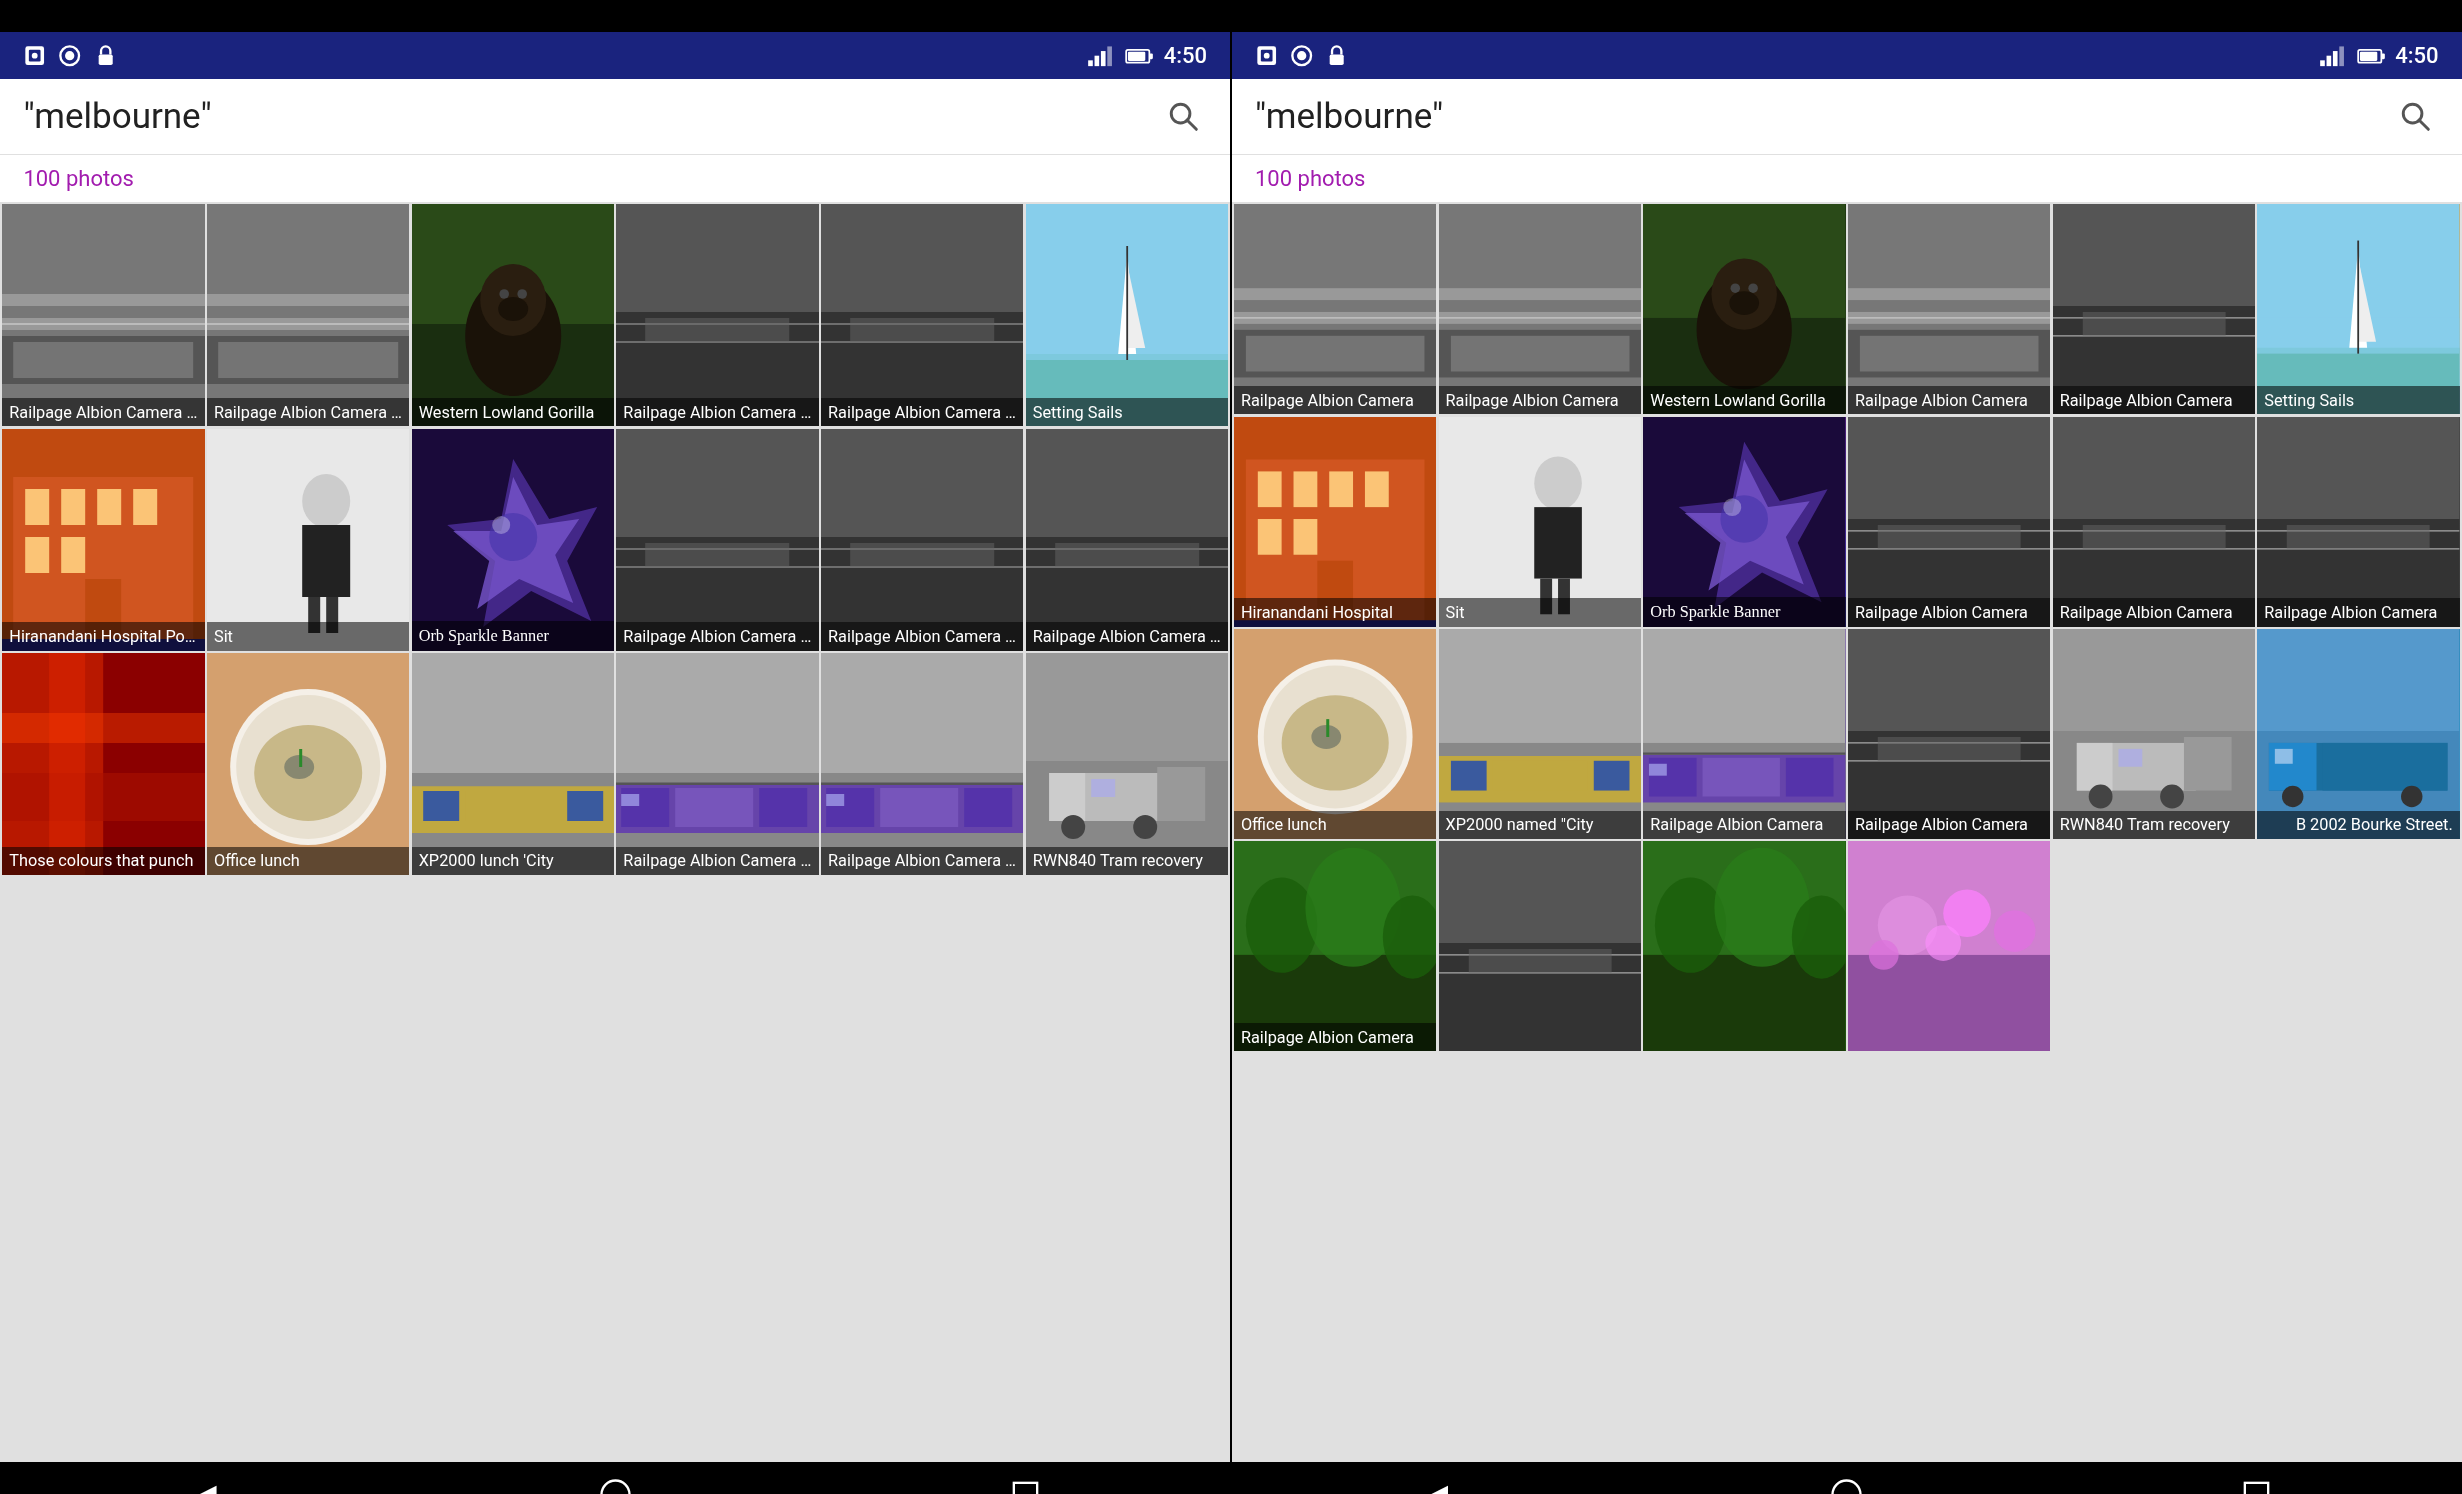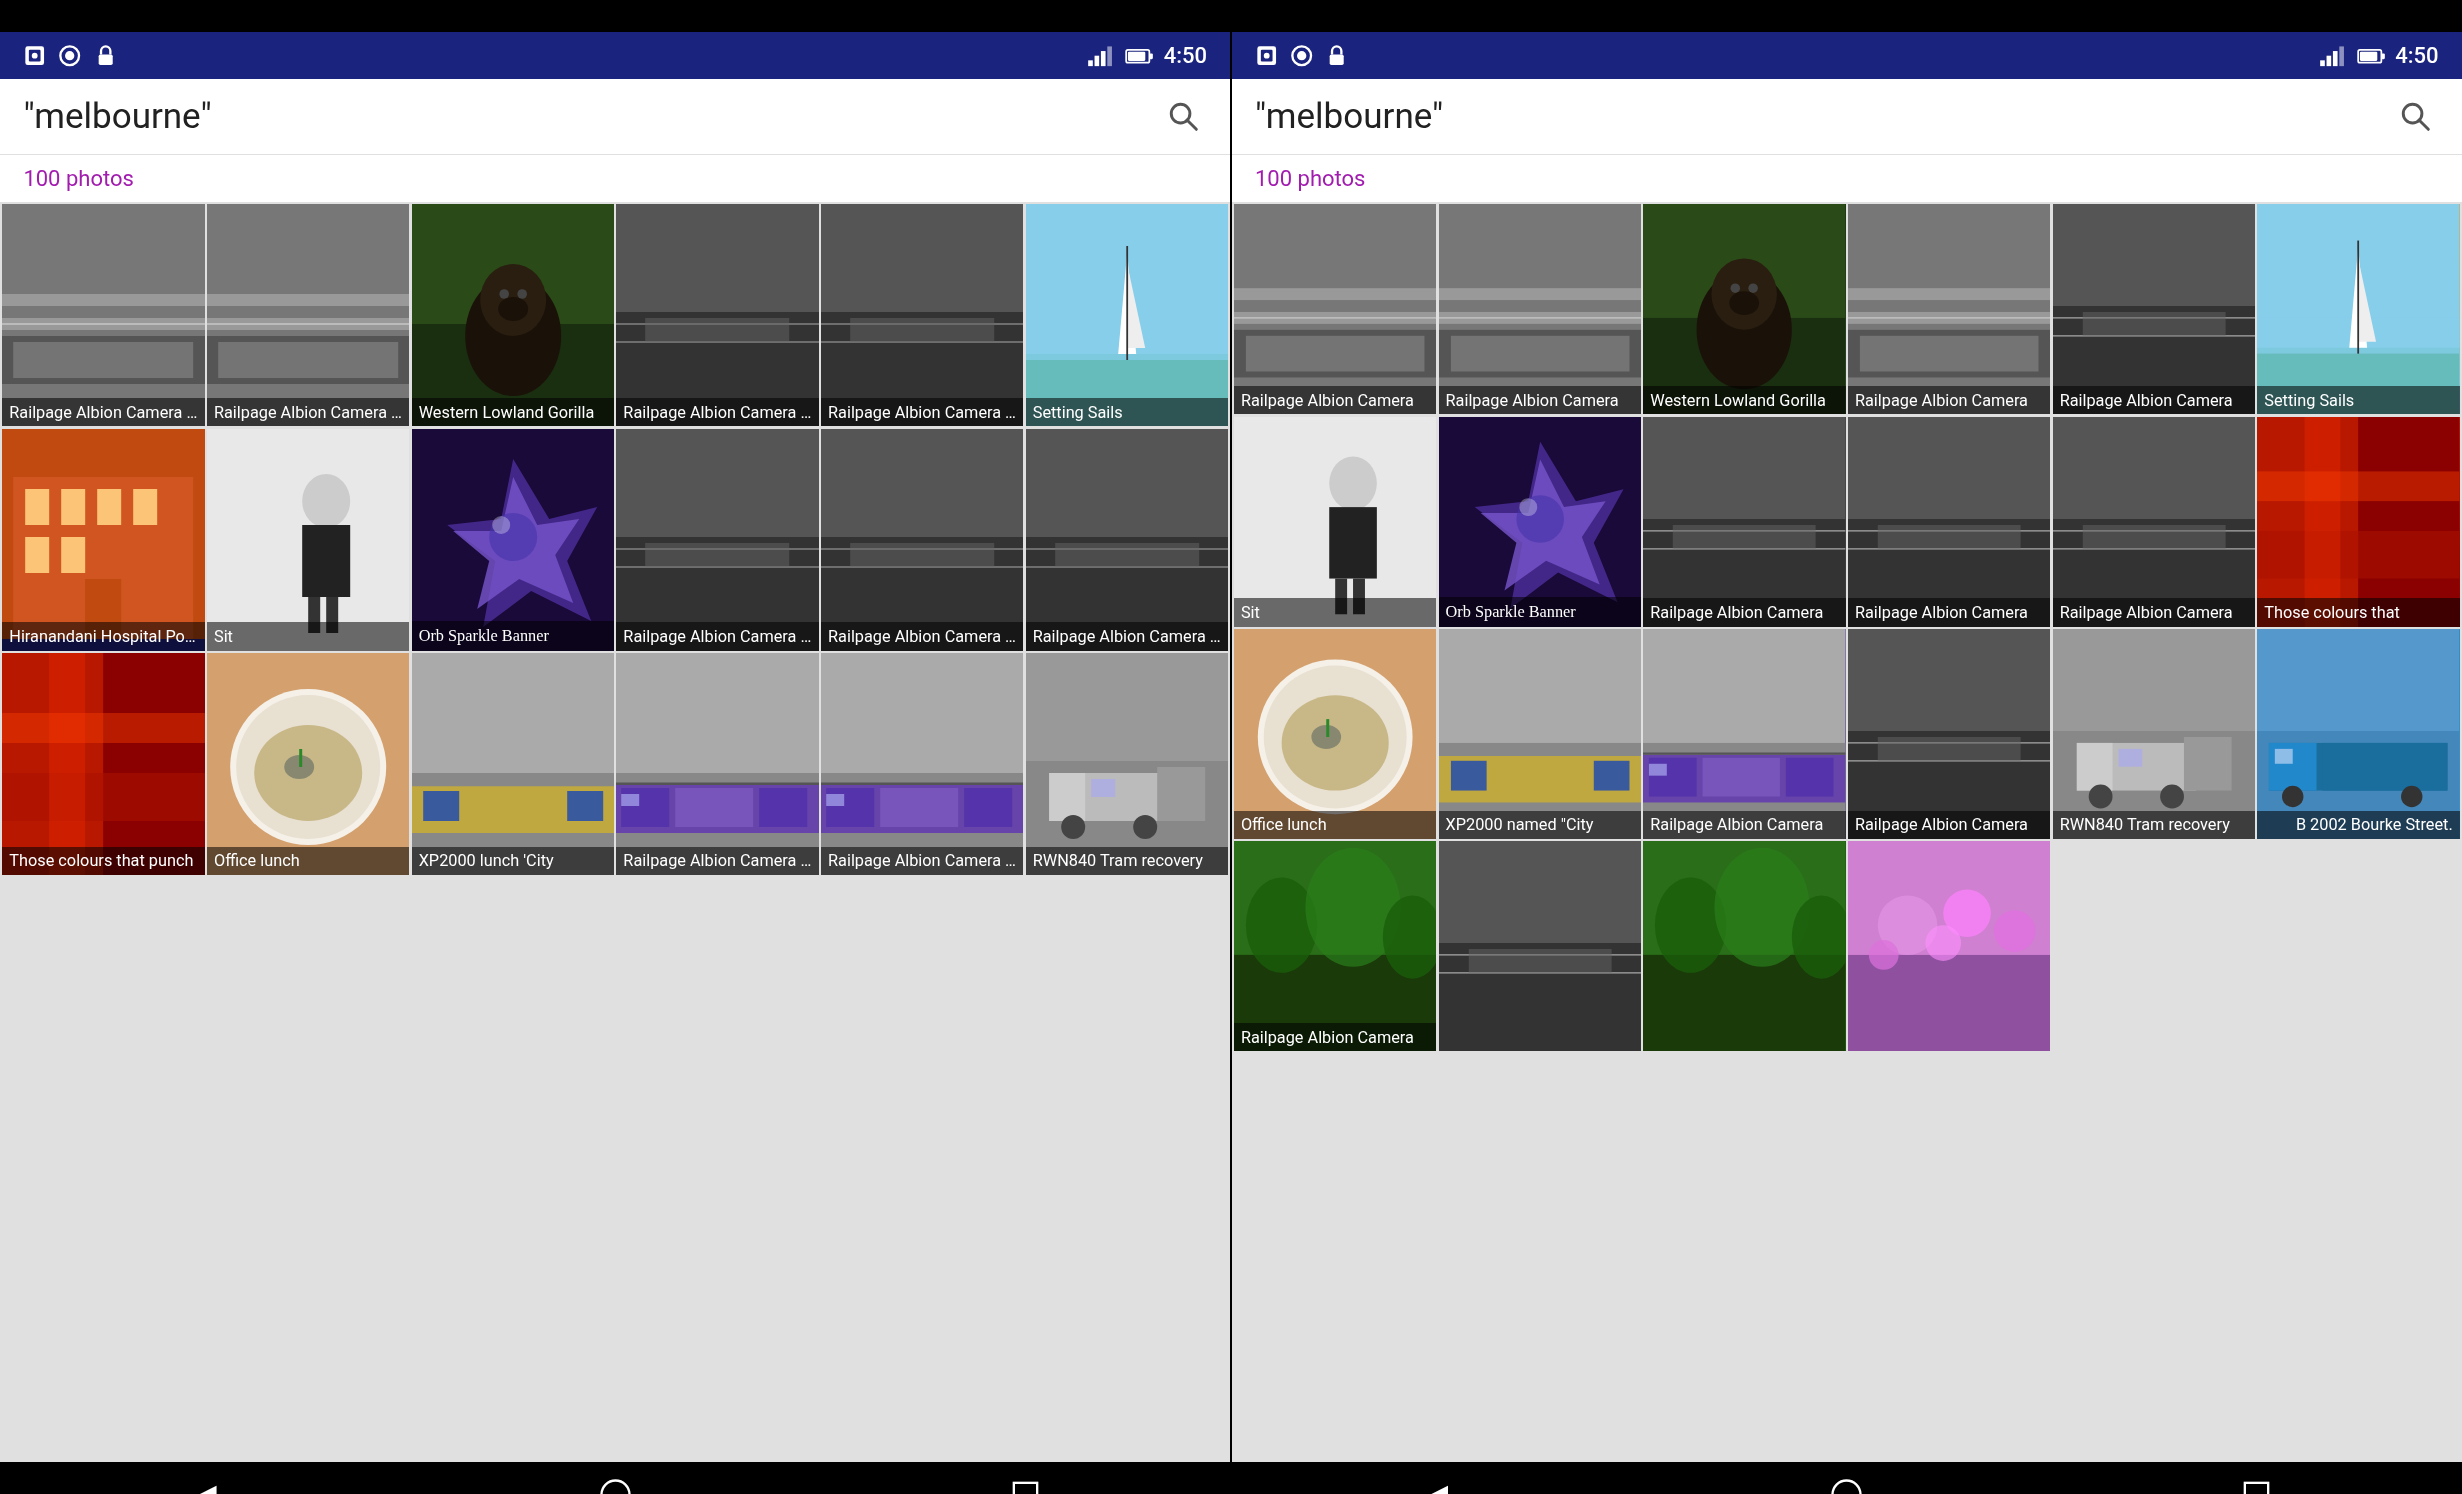--- a/index.html
+++ b/index.html
@@ -613,20 +613,37 @@
           <rect width="340" height="370" fill="#87ceeb"></rect>
           <rect x="0" y="250" width="340" height="120" fill="#6bb"></rect>
           <rect x="0" y="200" width="340" height="60" fill="#87ceeb" opacity="0.7"></rect>
           <polygon points="170,80 155,250 185,250" fill="white"></polygon>
           <polygon points="170,100 200,240 170,240" fill="#eee"></polygon>
           <line x1="170" y1="70" x2="170" y2="260" stroke="#333" stroke-width="3"></line>
         </svg>
         </div>
         <div class="photo-label">Setting Sails</div>
       </div>
+      <div class="photo-cell photo-hospital">
+        <div class="photo-bg">
+          <svg width="100%" height="100%" viewBox="0 0 340 370" preserveAspectRatio="xMidYMid slice">
+          <rect width="340" height="370" fill="#c04a10"></rect>
+          <rect x="20" y="80" width="300" height="270" fill="#d05520"></rect>
+          <rect x="40" y="100" width="40" height="60" fill="#ffd080" opacity="0.9"></rect>
+          <rect x="100" y="100" width="40" height="60" fill="#ffd080" opacity="0.9"></rect>
+          <rect x="160" y="100" width="40" height="60" fill="#ffd080" opacity="0.9"></rect>
+          <rect x="220" y="100" width="40" height="60" fill="#ffd080" opacity="0.9"></rect>
+          <rect x="40" y="180" width="40" height="60" fill="#ffd080" opacity="0.9"></rect>
+          <rect x="100" y="180" width="40" height="60" fill="#ffd080" opacity="0.9"></rect>
+          <rect x="140" y="250" width="60" height="100" fill="#c04a10"></rect>
+          <rect x="0" y="350" width="340" height="20" fill="#228"></rect>
+        </svg>
+        </div>
+        <div class="photo-label">Hiranandani Hospital</div>
+      </div>
       <div class="photo-cell photo-sit">
         <div class="photo-bg">
           <svg width="100%" height="100%" viewBox="0 0 340 370" preserveAspectRatio="xMidYMid slice">
           <rect width="340" height="370" fill="#e8e8e8"></rect>
           <ellipse cx="200" cy="120" rx="40" ry="45" fill="#ccc"></ellipse>
           <rect x="160" y="160" width="80" height="120" fill="#222"></rect>
           <rect x="170" y="280" width="20" height="60" fill="#333"></rect>
           <rect x="200" y="280" width="20" height="60" fill="#333"></rect>
         </svg>
         </div>
@@ -672,32 +689,20 @@
         <div class="photo-bg">
           <svg width="100%" height="100%" viewBox="0 0 340 370" preserveAspectRatio="xMidYMid slice">
           <rect width="340" height="370" fill="#555"></rect>
           <rect x="0" y="180" width="340" height="190" fill="#333"></rect>
           <line x1="0" y1="200" x2="340" y2="200" stroke="#aaa" stroke-width="2"></line>
           <line x1="0" y1="230" x2="340" y2="230" stroke="#aaa" stroke-width="2"></line>
           <rect x="50" y="190" width="240" height="40" fill="#666" opacity="0.5"></rect>
         </svg>
         </div>
         <div class="photo-label">Railpage Albion Camera</div>
-      </div>
-      <div class="photo-cell photo-red-art">
-        <div class="photo-bg">
-          <svg width="100%" height="100%" viewBox="0 0 340 370" preserveAspectRatio="xMidYMid slice">
-          <rect width="340" height="370" fill="#8b0000"></rect>
-          <rect x="0" y="0" width="170" height="370" fill="#cc2200" opacity="0.7"></rect>
-          <rect x="0" y="100" width="340" height="50" fill="#ff4400" opacity="0.4"></rect>
-          <rect x="0" y="200" width="340" height="80" fill="#aa1100" opacity="0.6"></rect>
-          <rect x="80" y="0" width="60" height="370" fill="#ff3300" opacity="0.3"></rect>
-        </svg>
-        </div>
-        <div class="photo-label">Those colours that</div>
       </div>
       <div class="photo-cell photo-food">
         <div class="photo-bg">
           <svg width="100%" height="100%" viewBox="0 0 340 370" preserveAspectRatio="xMidYMid slice">
           <rect width="340" height="370" fill="#d4a06e"></rect>
           <circle cx="170" cy="190" r="130" fill="#f5f0e8"></circle>
           <circle cx="170" cy="190" r="120" fill="#e8e0d0"></circle>
           <ellipse cx="170" cy="200" rx="90" ry="80" fill="#c8b888"></ellipse>
           <ellipse cx="155" cy="190" rx="25" ry="20" fill="#888870"></ellipse>
           <rect x="155" y="160" width="5" height="30" fill="#2a8a2a"></rect>

